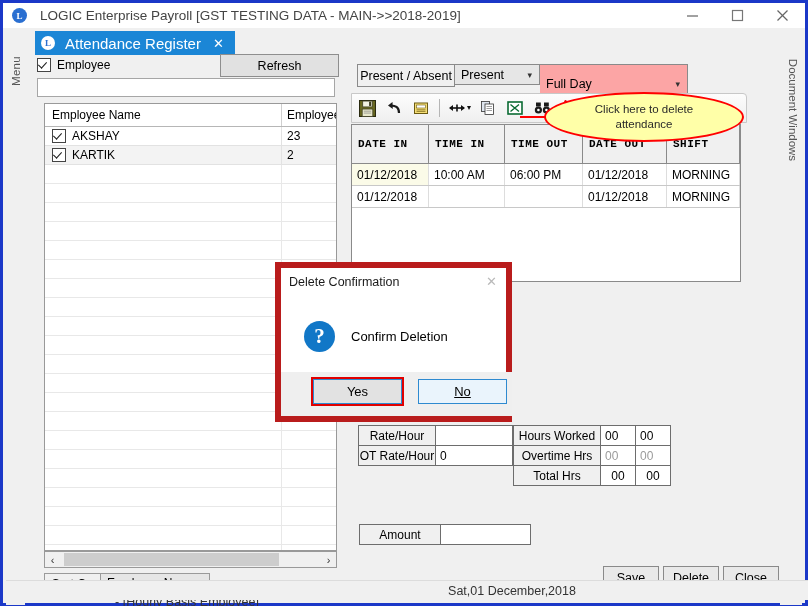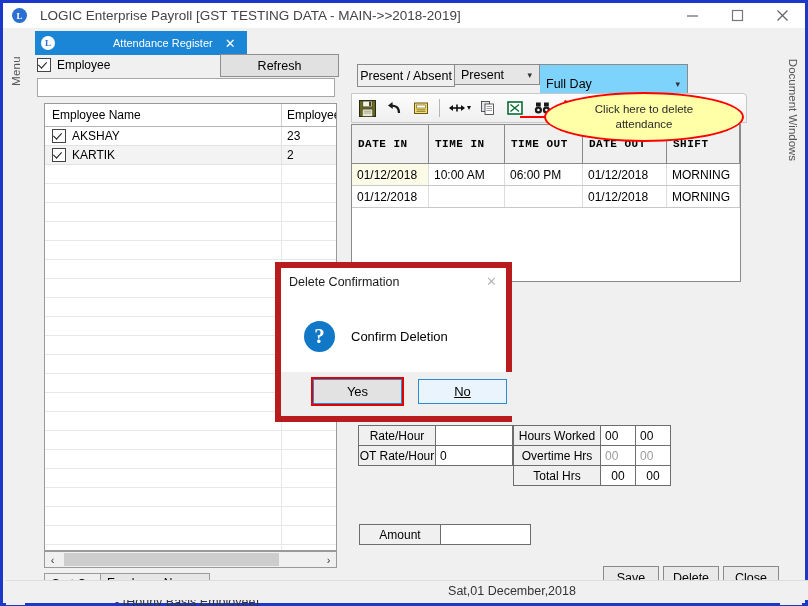--- a/index.html
+++ b/index.html
@@ -57,21 +57,21 @@
     position:absolute;left:10px;top:0;height:24px;
     background:#1b86d6;color:#fff;display:flex;align-items:center;
     padding:0 7px 0 6px;box-sizing:border-box;min-width:180px;
   }
   .tab-logo{
     width:14px;height:14px;border-radius:50%;
     background:#fff;color:#2a6fd1;font-size:9px;font-weight:bold;
     display:flex;align-items:center;justify-content:center;margin-right:10px;
     font-family:"Liberation Serif", serif;
   }
-  .tab-label{font-size:11px;flex:1;margin-left:48px;}
+  .tab-label{font-size:15px;flex:1;}
   .tab-close{font-size:13px;margin-left:12px;margin-right:4px;}
   
   .leftpanel{position:absolute;left:34px;top:52px;width:300px;height:572px;}
   .emp-check-row{position:absolute;left:0;top:0;display:flex;align-items:center;height:20px;}
   .cbx{
     width:12px;height:12px;border:1px solid #444;background:#fff;
     display:inline-block;position:relative;margin-right:6px;
   }
   .cbx.checked:after{
     content:"";position:absolute;left:2px;top:1px;width:4px;height:7px;
@@ -130,21 +130,21 @@
   .pa-row{position:absolute;left:6px;top:5px;display:flex;height:21px;}
   .pa-btn{
     width:96px;height:21px;background:#f0f0f0;border:1px solid #8a8a8a;
     display:flex;align-items:center;justify-content:center;font-size:12.5px;
   }
   .pa-sel1{
     width:85px;height:21px;background:#e6e6e6;border:1px solid #8a8a8a;border-left:none;
     display:flex;align-items:center;padding-left:6px;box-sizing:border-box;font-size:12.5px;
   }
   .pa-sel2{
-    width:148px;height:39px;background:#7dd3fc;border:1px solid #8a8a8a;border-left:none;
+    width:148px;height:39px;background:#fca5a5;border:1px solid #8a8a8a;border-left:none;
     display:flex;align-items:center;padding-left:6px;box-sizing:border-box;font-size:12.5px;
   }
   .cv{margin-left:auto;margin-right:7px;font-size:9px;color:#333;}
   
   .toolbar{
     position:absolute;left:0;top:34px;width:396px;height:30px;
     background:linear-gradient(#fdfdfd,#efefef);border:1px solid #c8c8c8;
     border-radius:0 4px 0 0;display:flex;align-items:center;box-sizing:border-box;
   }
   .tbi{width:24px;height:24px;display:flex;align-items:center;justify-content:center;margin-left:3px;}

